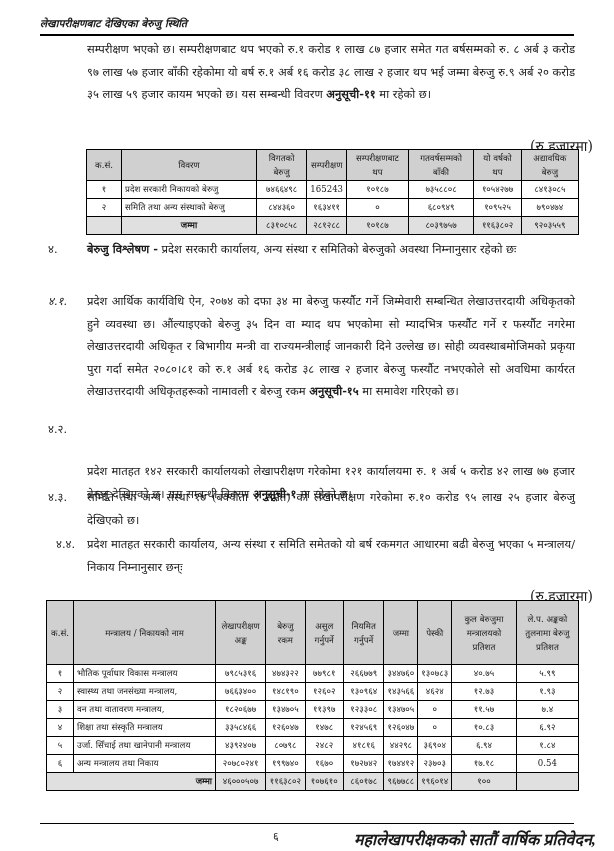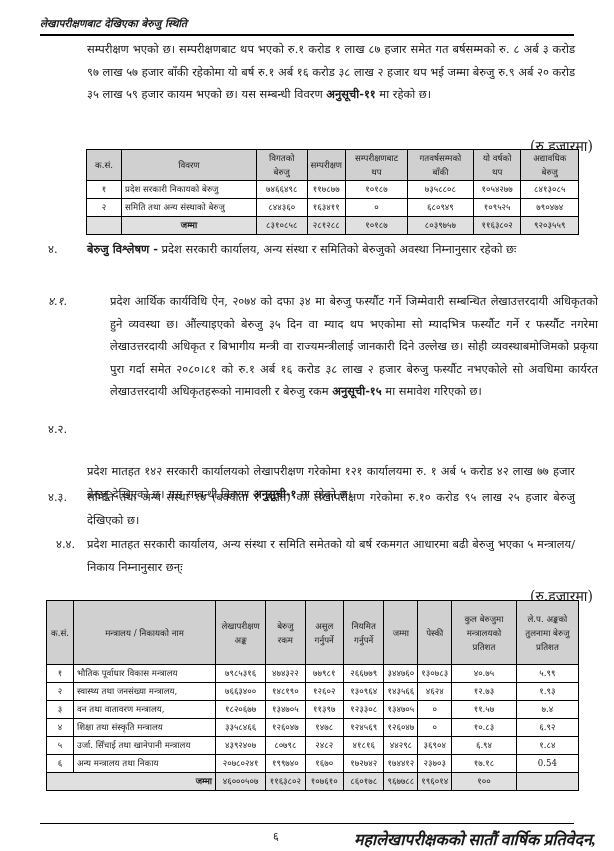--- a/index.html
+++ b/index.html
@@ -60,21 +60,21 @@
       <th>गतवर्षसम्मको बाँकी</th>
       <th>यो वर्षको थप</th>
       <th>अद्यावधिक बेरुजु</th>
     </tr>
   </thead>
   <tbody>
     <tr>
       <td class="c">१</td>
       <td>प्रदेश सरकारी निकायको बेरुजु</td>
       <td class="c">७४६६४९८</td>
-      <td class="c">११७८७७</td>
+      <td class="c">165243</td>
       <td class="c">१०१८७</td>
       <td class="c">७३५८८०८</td>
       <td class="c">१०५४२७७</td>
       <td class="c">८४१३०८५</td>
     </tr>
     <tr>
       <td class="c">२</td>
       <td>समिति तथा अन्य संस्थाको बेरुजु</td>
       <td class="c">८४४३६०</td>
       <td class="c">१६३४११</td>
@@ -95,21 +95,21 @@
     </tr>
   </tbody>
 </table>
 
 <div class="num" style="left:48px; top:238px;">४.</div>
 <div class="para" style="left:87px; top:238px; width:488px;">
   <b>बेरुजु विश्लेषण -</b><span> प्रदेश सरकारी कार्यालय, अन्य संस्था र समितिको बेरुजुको अवस्था निम्नानुसार रहेको छः</span>
 </div>
 
 <div class="num" style="left:48px; top:290px;font-style:italic;">४.१.</div>
-<div class="para" style="left:87px; top:290px; width:488px;margin-left:23px;">
+<div class="para" style="left:87px; top:290px; width:488px;">
   <span>प्रदेश आर्थिक कार्यविधि ऐन, २०७४ को दफा ३४ मा बेरुजु फर्स्यौट गर्ने जिम्मेवारी सम्बन्धित लेखाउत्तरदायी अधिकृतको हुने व्यवस्था छ। औंल्याइएको बेरुजु ३५ दिन वा म्याद थप भएकोमा सो म्यादभित्र फर्स्यौट गर्ने र फर्स्यौट नगरेमा लेखाउत्तरदायी अधिकृत र बिभागीय मन्त्री वा राज्यमन्त्रीलाई जानकारी दिने उल्लेख छ। सोही व्यवस्थाबमोजिमको प्रकृया पुरा गर्दा समेत २०८०।८१ को रु.१ अर्ब १६ करोड ३८ लाख २ हजार बेरुजु फर्स्यौट नभएकोले सो अवधिमा कार्यरत लेखाउत्तरदायी अधिकृतहरूको नामावली र बेरुजु रकम </span><b>अनुसूची-१५</b><span> मा समावेश गरिएको छ।</span>
 </div>
 
 <div class="num" style="left:48px; top:418px;">४.२.</div>
 <div class="para" style="left:87px; top:418px; width:488px;margin-top:42px;">
   <span>प्रदेश मातहत १४२ सरकारी कार्यालयको लेखापरीक्षण गरेकोमा १२१ कार्यालयमा रु. १ अर्ब ५ करोड ४२ लाख ७७ हजार बेरुजु देखिएको छ। यस सम्बन्धी विवरण </span><b>अनुसूची-१</b><span> मा रहेको छ।</span>
 </div>
 
 <div class="num" style="left:48px; top:486px;">४.३.</div>
 <div class="para" style="left:87px; top:486px; width:488px;">समिति तथा अन्य संस्था १७ (बक्यौता १ समेत) को लेखापरीक्षण गरेकोमा रु.१० करोड ९५ लाख २५ हजार बेरुजु देखिएको छ।</div>

